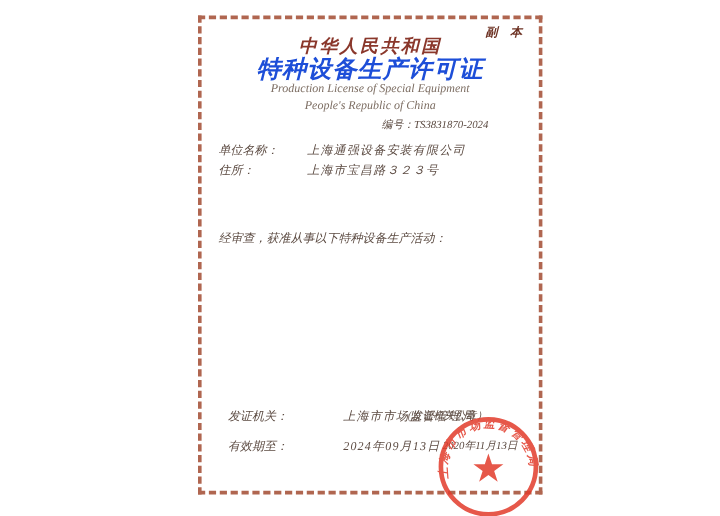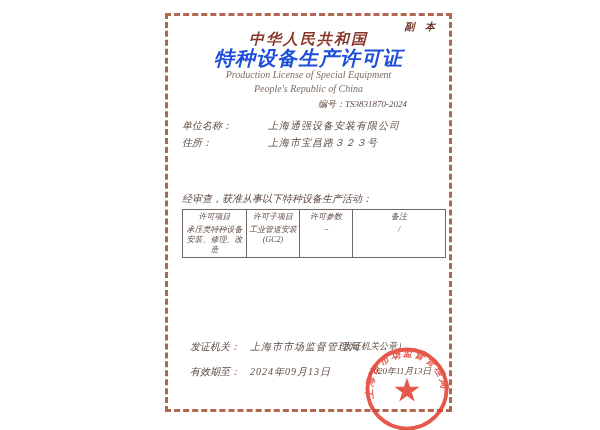--- a/index.html
+++ b/index.html
@@ -16,34 +16,34 @@
   .title-block { position:absolute; top:14px; left:0; right:0; text-align:center; }
   .title-cn1 { font-size:15px; font-weight:bold; color:#8a372b; letter-spacing:2px; line-height:18px; }
   .title-cn2 { font-size:20px; font-weight:bold; color:#1d4ed8; letter-spacing:1px; line-height:20px; }
   .title-en  { font-size:10px; color:#7d6e63; line-height:14px; }
 
   .license-row { position:absolute; top:82px; left:150px; font-size:9px; color:#5c4b42; }
 
   .fields { position:absolute; top:101px; left:14px; width:258px; font-size:10px; color:#5c4b42; }
   .field-row { display:flex; line-height:17px; }
   .field-label { width:66px; text-align:left; flex:none; }
-  .field-value { margin-left:20px; letter-spacing:1px; }
+  .field-value { margin-left:8px; letter-spacing:1px; }
   .gap { height:5px; }
 
   .statement { position:absolute; top:176px; left:14px; font-size:10px; color:#5c4b42; }
 
   table.lic { position:absolute; top:193px; left:14px; width:263px; height:46px;
               border-collapse:collapse; table-layout:fixed; }
   table.lic td { border:1px solid #6f665f; vertical-align:top; text-align:center;
                  padding:2px 1px; color:#5c4b42; }
   .cell-h { font-size:8px; line-height:10px; }
   .cell-v { font-size:8px; line-height:10px; margin-top:3px; }
   .c1 { width:64px; } .c2 { width:53px; } .c3 { width:53px; } .c4 { width:93px; }
 
-  .footer-row { position:absolute; left:12px; display:flex; font-size:10px; color:#5c4b42; }
+  .footer-row { position:absolute; left:12px; display:flex; font-size:10px; color:#5c4b42;gap:36px; }
   .row-authority { top:324px; }
   .row-valid { top:349px; }
   .footer-label { width:60px; text-align:right; flex:none; }
   .footer-value { margin-left:10px; letter-spacing:1px; }
   .seal-note { position:absolute; top:324px; left:166px; font-size:9px; color:#5c4b42; }
   .issue-date { position:absolute; top:349px; left:201px; font-size:9px; color:#5c4b42; }
 
   .seal { position:absolute; left:196px; top:330px; width:86px; height:86px; opacity:0.85; }
 </style>
 </head>
@@ -72,42 +72,20 @@
       </div>
       <div class="field-row">
         <span class="field-label">住所：</span>
         <span class="field-value">上海市宝昌路３２３号</span>
       </div>
       <div class="gap"></div>
     </div>
 
     <div class="statement">经审查，获准从事以下特种设备生产活动：</div>
 
-    <table class="lic">
-      <tbody>
-          <tr>
-        <td class="c1">
-          <div class="cell-h">许可项目</div>
-          <div class="cell-v">承压类特种设备安装、修理、改造</div>
-        </td>
-        <td class="c2">
-          <div class="cell-h">许可子项目</div>
-          <div class="cell-v">工业管道安装(GC2)</div>
-        </td>
-        <td class="c3">
-          <div class="cell-h">许可参数</div>
-          <div class="cell-v">－</div>
-        </td>
-        <td class="c4">
-          <div class="cell-h">备注</div>
-          <div class="cell-v">/</div>
-        </td>
-      </tr>
-    </tbody>
-      </table>
 
     <div class="footer-row row-authority">
       <span class="footer-label">发证机关：</span>
       <span class="footer-value">上海市市场监督管理局</span>
     </div>
     <div class="seal-note">（发证机关公章）</div>
 
     <div class="footer-row row-valid">
       <span class="footer-label">有效期至：</span>
       <span class="footer-value">2024年09月13日</span>

